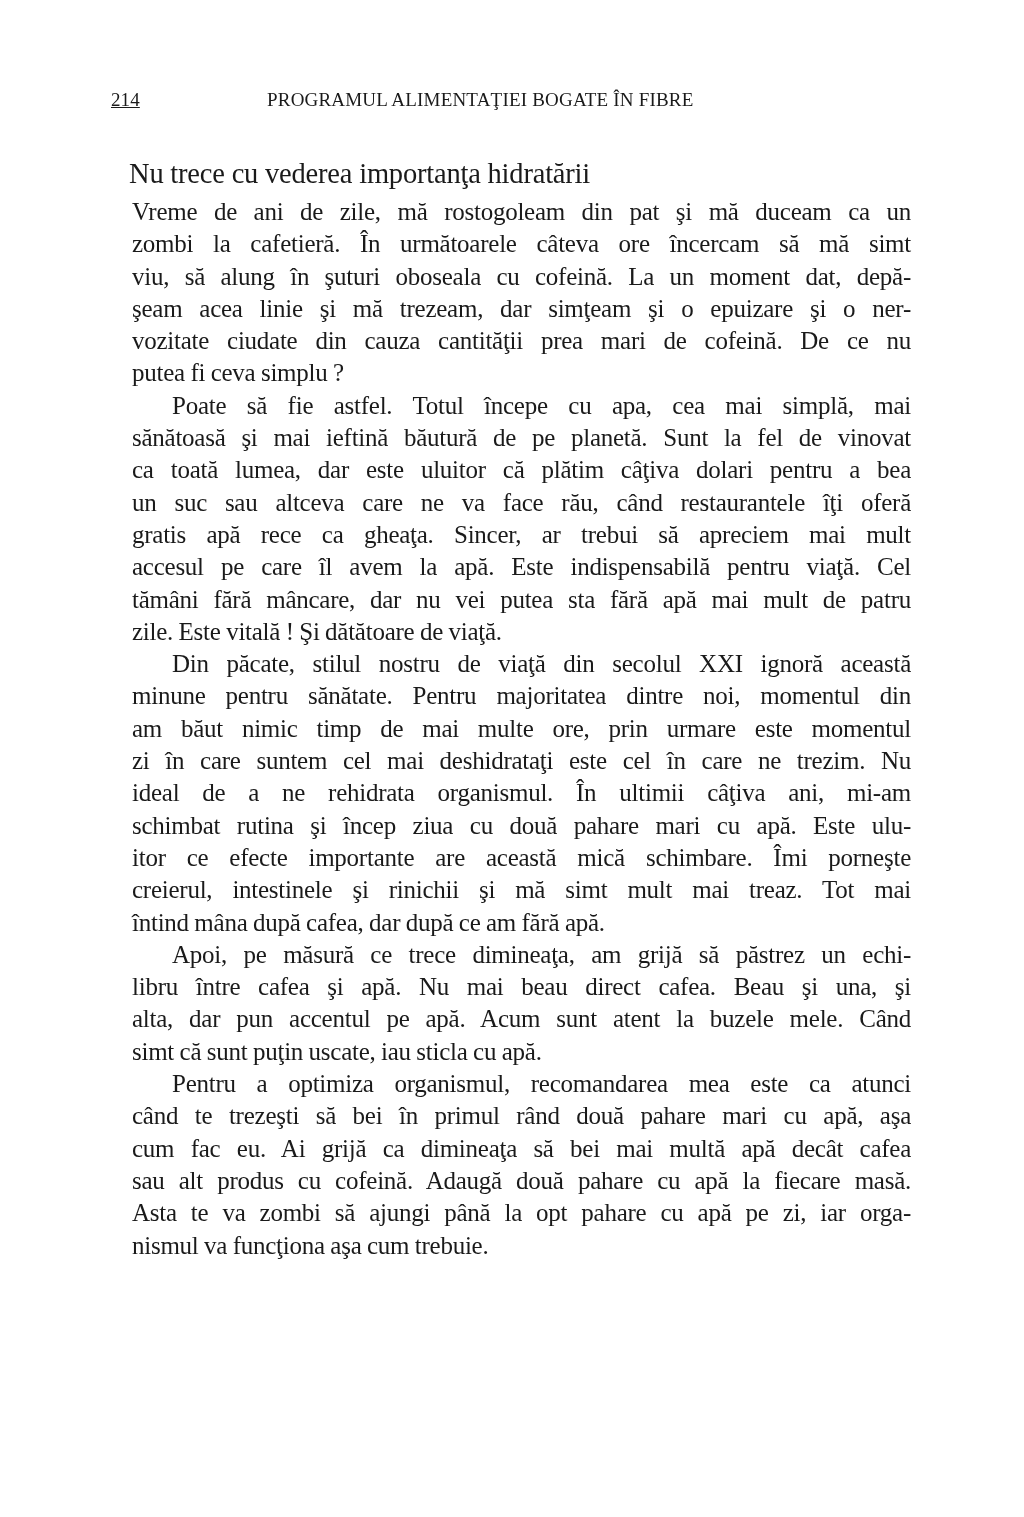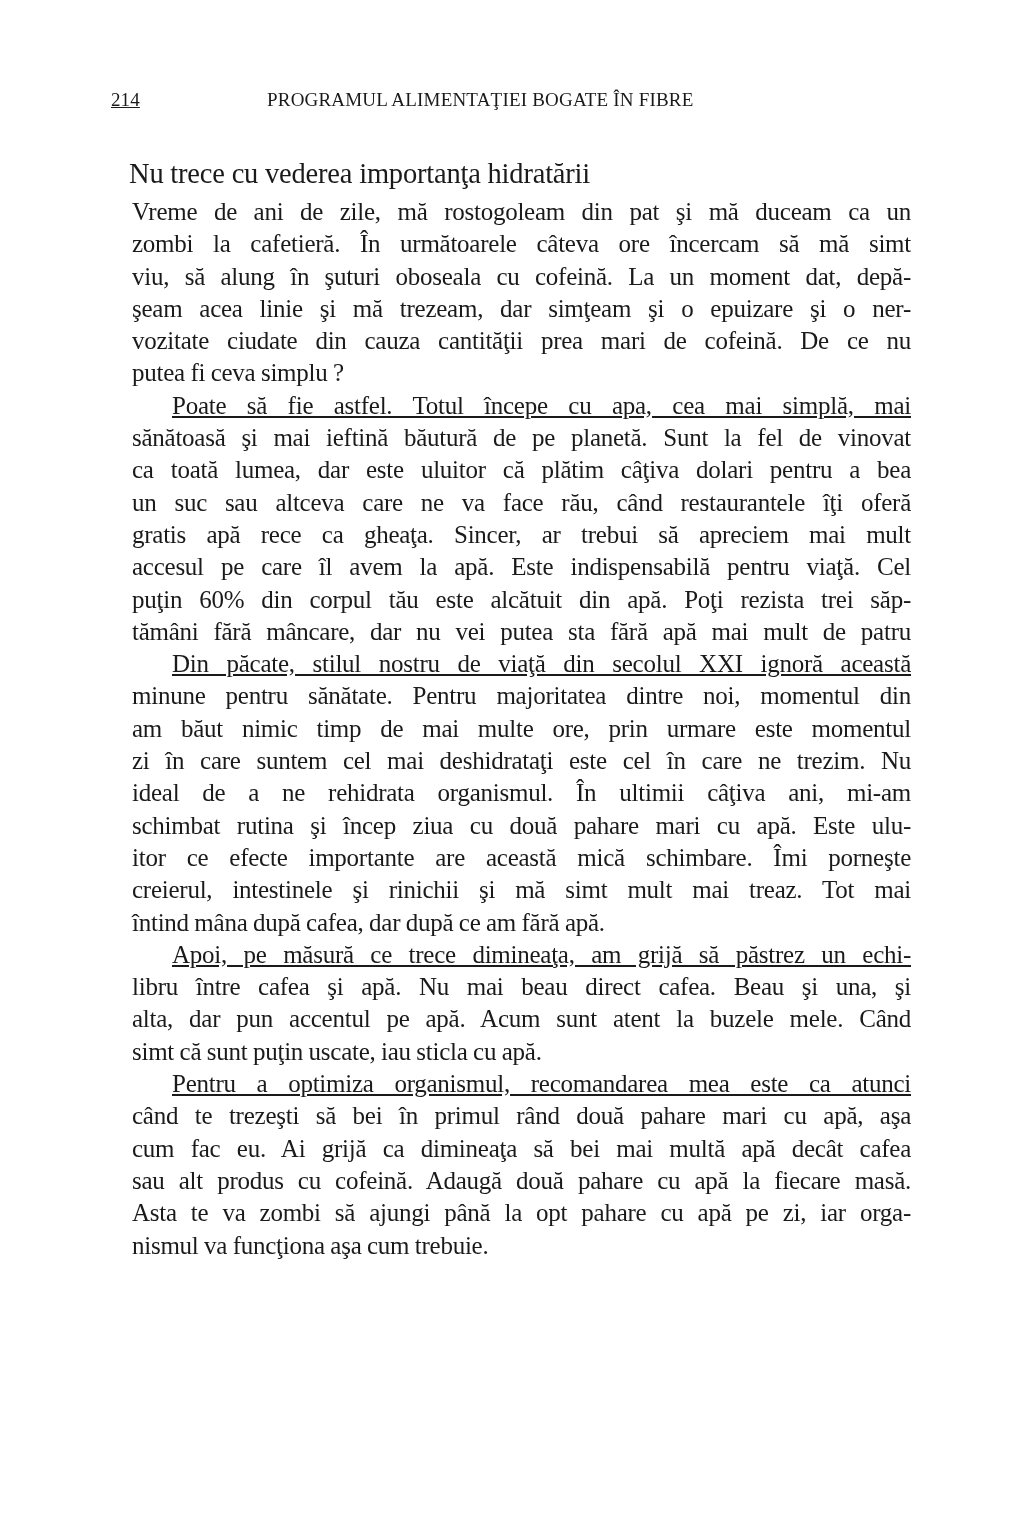--- a/index.html
+++ b/index.html
@@ -69,21 +69,20 @@
       white-space: nowrap;
       word-spacing: -0.5px;
       letter-spacing: -0.25px;
       margin-left: 21px;
     }
     .line.last {
       text-align-last: left;
     }
     .line.indent {
       padding-left: 40px;
-      text-decoration: underline;
     }
   </style>
 </head>
 <body>
 
 <div class="page">
   <div class="running-head">
     <span class="page-number">214</span>
     <span class="running-title">PROGRAMUL ALIMENTAŢIEI BOGATE ÎN FIBRE</span>
   </div>
@@ -99,22 +98,22 @@
         <span class="line">vozitate ciudate din cauza cantităţii prea mari de cofeină. De ce nu</span>
         <span class="line last">putea fi ceva simplu ?</span>
       </div>
       <div class="paragraph">
         <span class="line indent">Poate să fie astfel. Totul începe cu apa, cea mai simplă, mai</span>
         <span class="line">sănătoasă şi mai ieftină băutură de pe planetă. Sunt la fel de vinovat</span>
         <span class="line">ca toată lumea, dar este uluitor că plătim câţiva dolari pentru a bea</span>
         <span class="line">un suc sau altceva care ne va face rău, când restaurantele îţi oferă</span>
         <span class="line">gratis apă rece ca gheaţa. Sincer, ar trebui să apreciem mai mult</span>
         <span class="line">accesul pe care îl avem la apă. Este indispensabilă pentru viaţă. Cel</span>
-        <span class="line">puţin 60% din corpul tău este alcătuit din apă. Poţi rezista trei săp-</span>
         <span class="line">tămâni fără mâncare, dar nu vei putea sta fără apă mai mult de patru</span>
+        <span class="line last">zile. Este vitală ! Şi dătătoare de viaţă.</span>
       </div>
       <div class="paragraph">
         <span class="line indent">Din păcate, stilul nostru de viaţă din secolul XXI ignoră această</span>
         <span class="line">minune pentru sănătate. Pentru majoritatea dintre noi, momentul din</span>
         <span class="line">am băut nimic timp de mai multe ore, prin urmare este momentul</span>
         <span class="line">zi în care suntem cel mai deshidrataţi este cel în care ne trezim. Nu</span>
         <span class="line">ideal de a ne rehidrata organismul. În ultimii câţiva ani, mi-am</span>
         <span class="line">schimbat rutina şi încep ziua cu două pahare mari cu apă. Este ulu-</span>
         <span class="line">itor ce efecte importante are această mică schimbare. Îmi porneşte</span>
         <span class="line">creierul, intestinele şi rinichii şi mă simt mult mai treaz. Tot mai</span>

